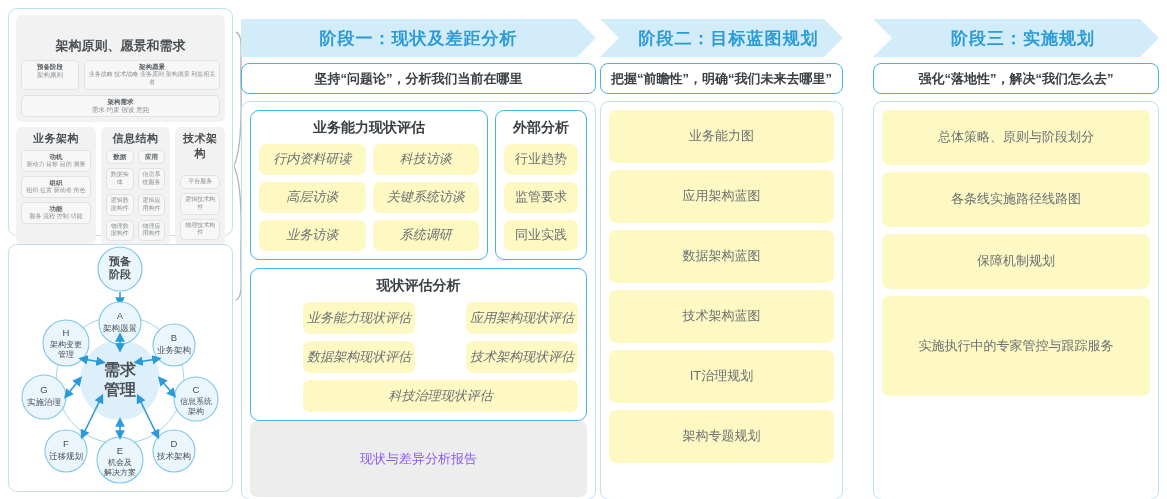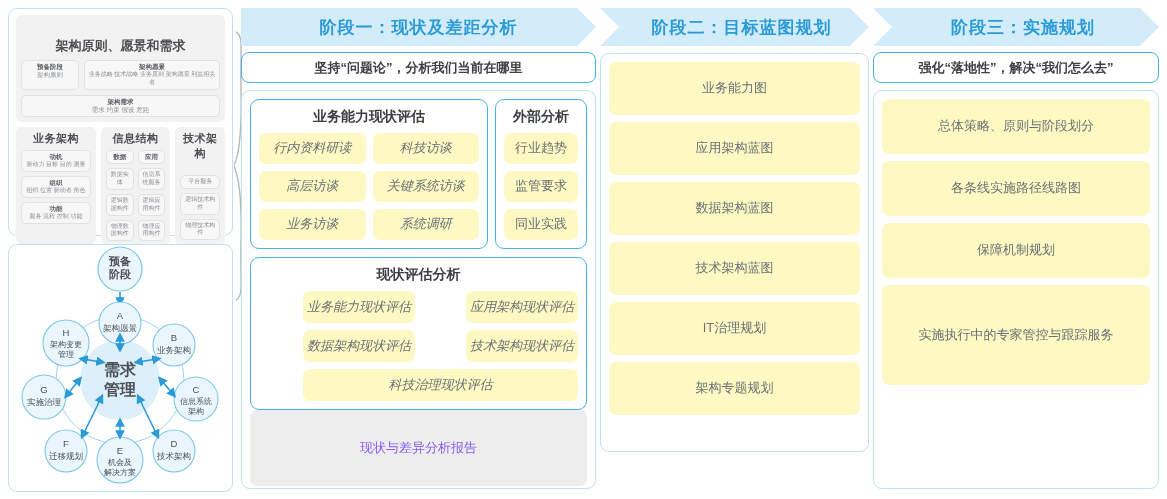--- a/index.html
+++ b/index.html
@@ -55,23 +55,23 @@
   .tri-col .grp-title{font-size:11px;margin-bottom:4px;}
   .stack > .cell + .cell{margin-top:4px;}
   .cols2{display:flex;gap:4px;}
   .cols2 > div{flex:1;}
 
   
   .wheel{position:absolute;left:0;top:0;width:223px;height:246px;}
   .wheel svg{display:block;}
 
   
-  .phase{position:absolute;top:8px;}
+  .phase{position:absolute;top:19px;}
   .phase1{left:241px;width:355px;}
-  .phase2{left:600px;width:269px;}
+  .phase2{left:600px;width:243px;}
   .phase3{left:873px;width:286px;}
 
   .arrowbar{
     position:relative;height:38px;
     background:#d2ecf9;
     display:flex;align-items:center;justify-content:center;
     color:#2b9bd8;font-size:17px;font-weight:bold;letter-spacing:1px;
   }
   .arrowbar.notch{
     clip-path:polygon(0 0, calc(100% - 19px) 0, 100% 50%, calc(100% - 19px) 100%, 0 100%, 19px 50%);
@@ -376,20 +376,21 @@
           <div class="pill h32">科技治理现状评估</div>
         </div>
       </div>
 
       <div class="bigpill">现状与差异分析报告</div>
     </div>
   </div>
 
   <div class="phase phase2">
     <div class="arrowbar notch">阶段二：目标蓝图规划</div>
+    <div class="subbar">把握“前瞻性”，明确“我们未来去哪里”</div>
     <div class="pbody">
       <div class="listcol p2list">
         <div class="pill">业务能力图</div>
         <div class="pill">应用架构蓝图</div>
         <div class="pill">数据架构蓝图</div>
         <div class="pill">技术架构蓝图</div>
         <div class="pill">IT治理规划</div>
         <div class="pill">架构专题规划</div>
       </div>
     </div>

